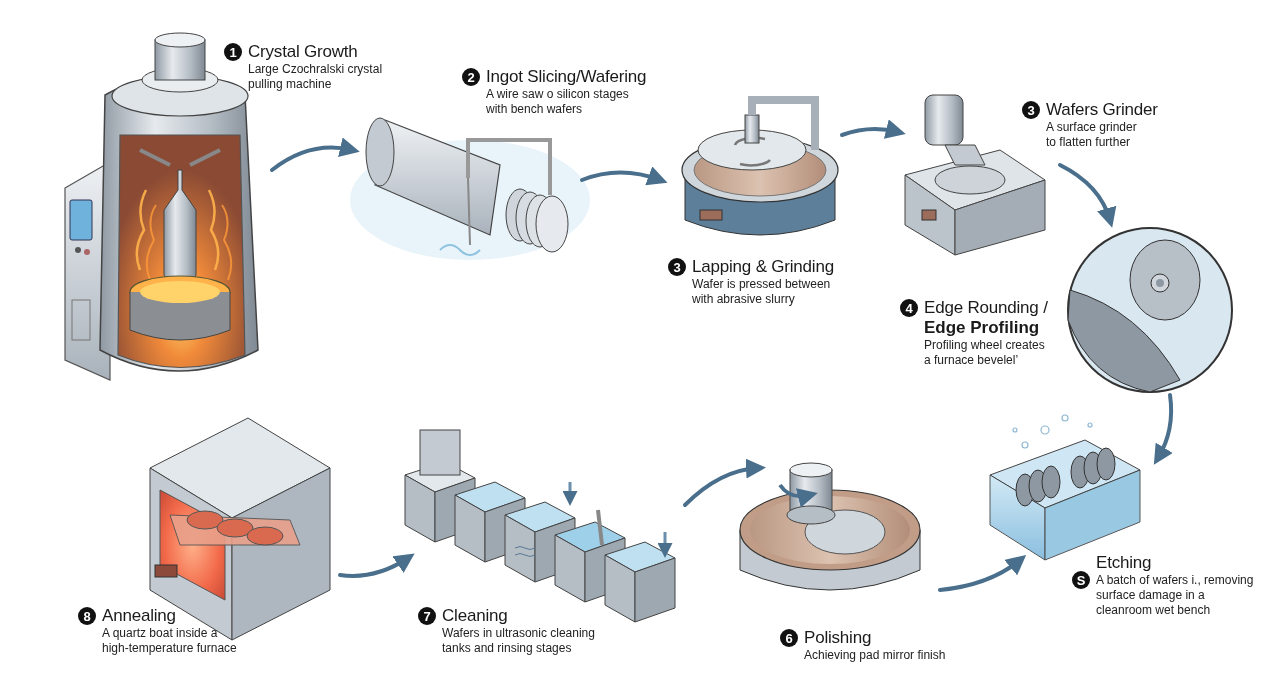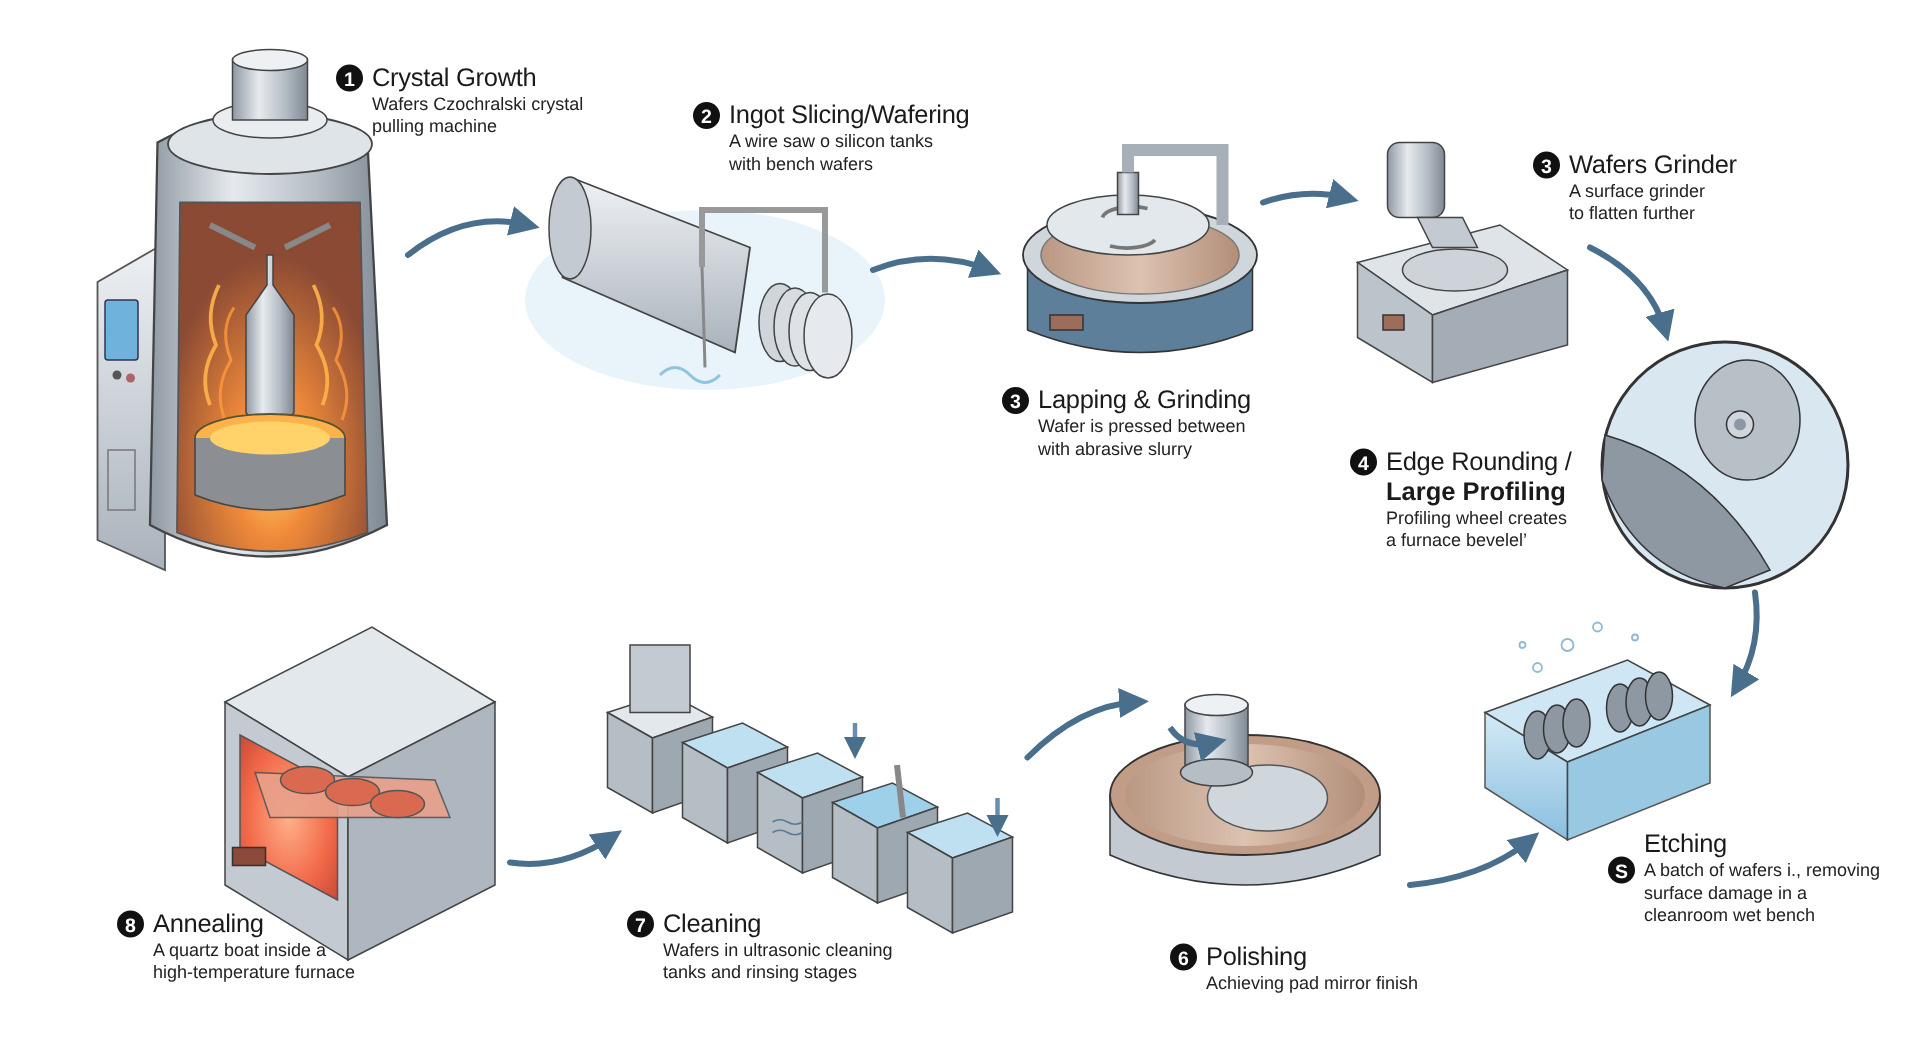--- a/index.html
+++ b/index.html
@@ -216,30 +216,30 @@
     <path d="M340,575 Q375,580 408,558" marker-end="url(#arrowHead)"></path>
   </g>
 </svg>
 </div>
 
 <div class="label" style="left:224px; top:42px;">
   <div class="head">
       <span class="badge">1</span>
       <span class="title">Crystal Growth</span>
     </div>
-  <div class="desc">Wafers Czochralski crystal</div>
+  <div class="desc">Large Czochralski crystal</div>
   <div class="desc">pulling machine</div>
 </div>
 
 <div class="label" style="left:462px; top:67px;">
   <div class="head">
       <span class="badge">2</span>
       <span class="title">Ingot Slicing/Wafering</span>
     </div>
-  <div class="desc">A wire saw ο silicon tanks</div>
+  <div class="desc">A wire saw ο silicon stages</div>
   <div class="desc">with bench wafers</div>
 </div>
 
 <div class="label" style="left:668px; top:257px;">
   <div class="head">
       <span class="badge">3</span>
       <span class="title">Lapping &amp; Grinding</span>
     </div>
   <div class="desc">Wafer is pressed between</div>
   <div class="desc">with abrasive slurry</div>
@@ -252,21 +252,21 @@
     </div>
   <div class="desc">A surface grinder</div>
   <div class="desc">to flatten further</div>
 </div>
 
 <div class="label" style="left:900px; top:298px;">
   <div class="head">
       <span class="badge">4</span>
       <span class="title">Edge Rounding /</span>
     </div>
-  <div class="title2">Large Profiling</div>
+  <div class="title2">Edge Profiling</div>
   <div class="desc">Profiling wheel creates</div>
   <div class="desc">a furnace bevelel’</div>
 </div>
 
 <div class="label" style="left:1072px; top:553px;">
   <div class="head" style="align-items:flex-end;">
       <span class="badge" style="margin-bottom:-16px;">S</span>
       <span class="title">Etching</span>
     </div>
   <div class="desc">A batch of wafers i., removing</div>

